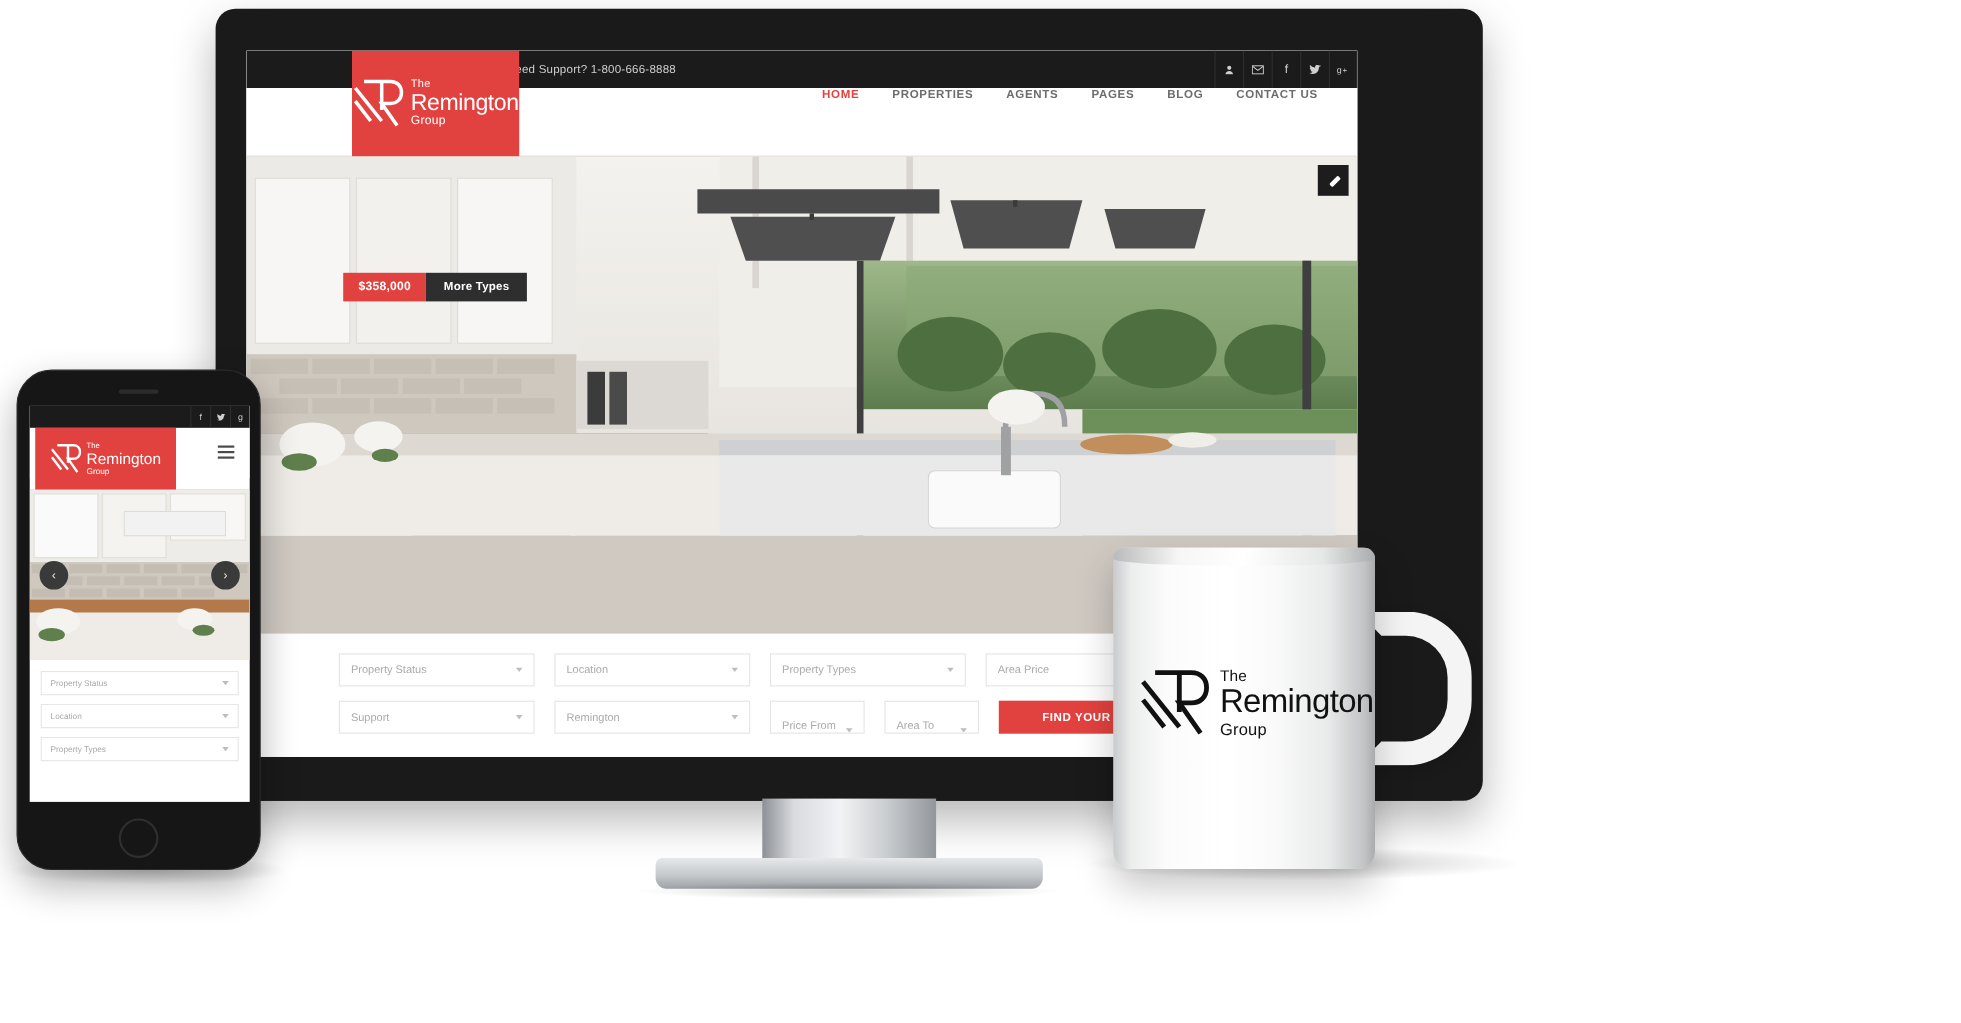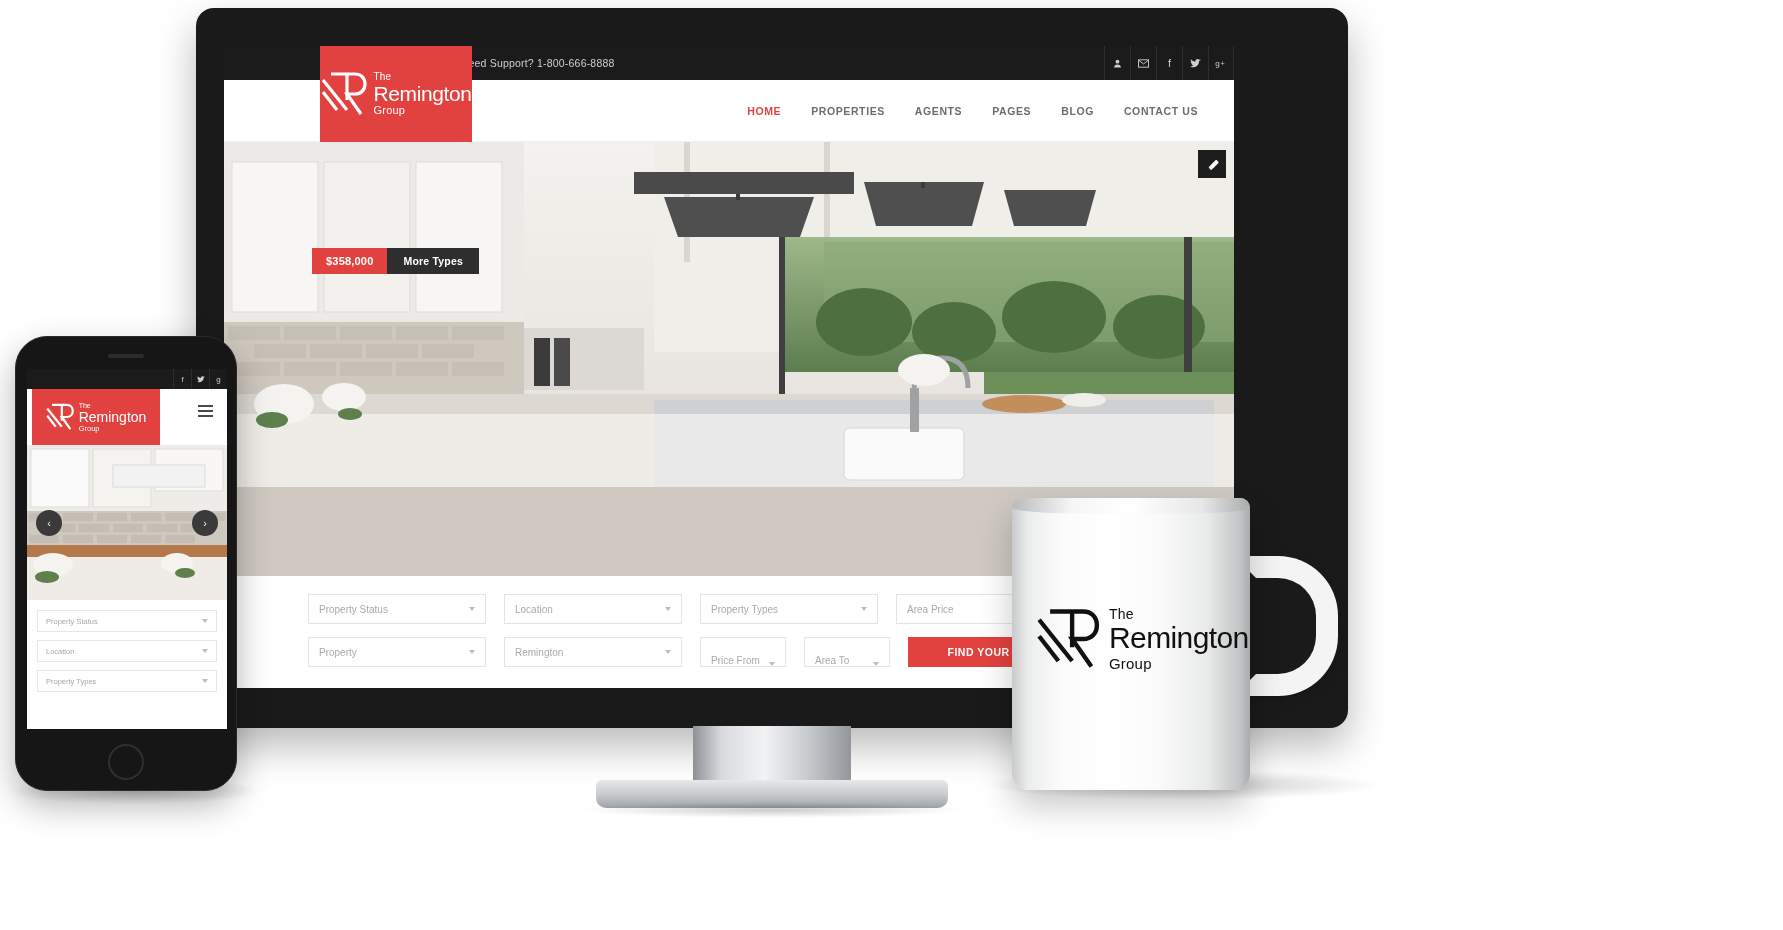--- a/index.html
+++ b/index.html
@@ -53,21 +53,21 @@
   .phone-glyph { font-size:10px; color:#d8d8d8; }
   .social-row { margin-left:auto; display:flex; height:34px; }
   .social-btn {
     width:26px; height:34px; display:flex; align-items:center; justify-content:center;
     border-left:1px solid #2e2e2e; color:#cfcfcf; font-size:11px;
   }
   .social-btn:last-child { border-right:1px solid #2e2e2e; }
 
   .navbar {
     position:relative; height:62px; background:#fff;
-    display:flex; align-items:center; border-bottom:1px solid #efefef;
+    display:flex; align-items:flex-start; border-bottom:1px solid #efefef;
   }
   .nav-links {
     margin-left:auto; margin-right:36px; display:flex; gap:30px; align-items:center;
   }
   .nav-link {
     font-size:10.5px; font-weight:bold; letter-spacing:.6px; color:#6d6d6d;
     text-transform:uppercase; white-space:nowrap;
   }
   .nav-link.active { color:#e2423f; }
 
@@ -422,21 +422,21 @@
               <span>Property Types</span>
               <i class="caret"></i>
             </div>
             <div class="field f-wide">
               <span>Area Price</span>
               <i class="caret"></i>
             </div>
           </div>
           <div class="search-row">
             <div class="field f-wide">
-              <span>Property</span>
+              <span>Support</span>
               <i class="caret"></i>
             </div>
             <div class="field f-wide">
               <span>Remington</span>
               <i class="caret"></i>
             </div>
             <div class="field f-small">
               <span>Price From</span>
               <i class="caret"></i>
             </div>

